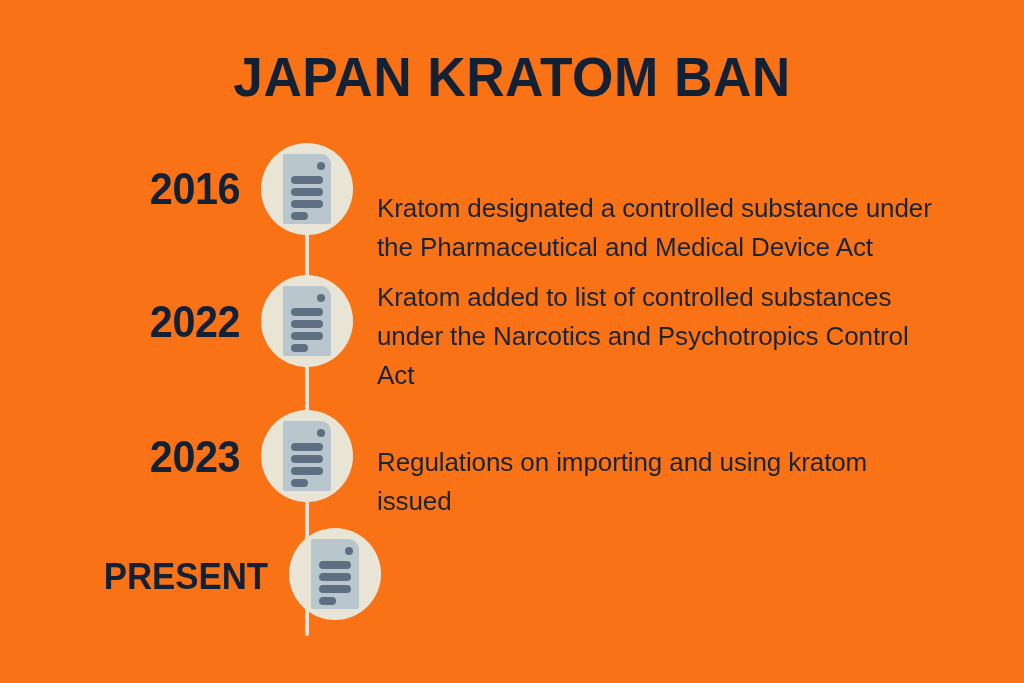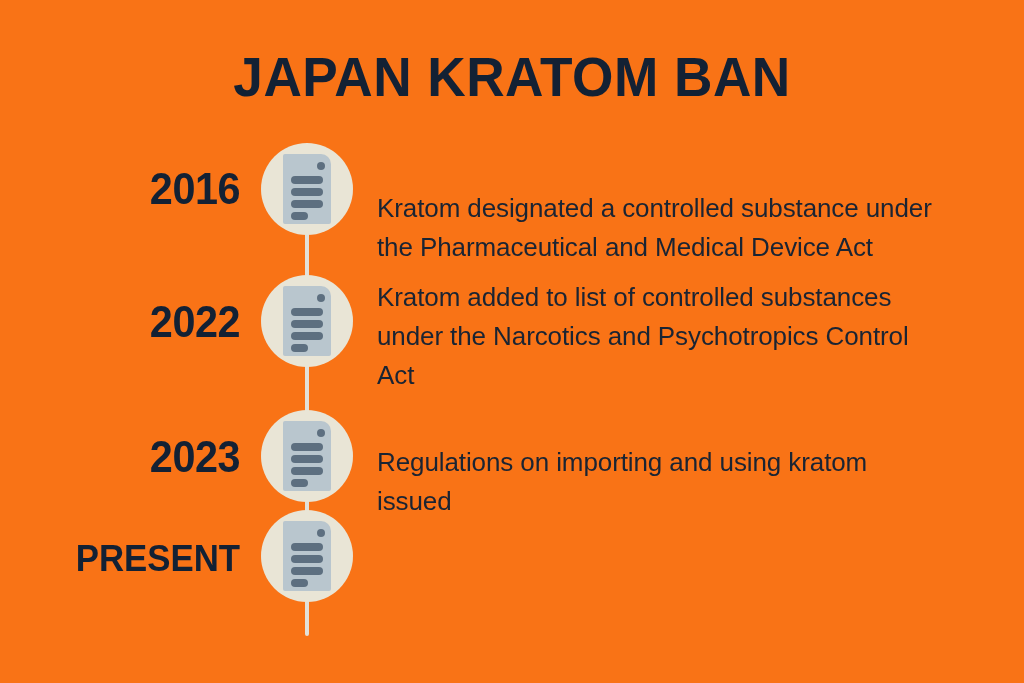--- a/index.html
+++ b/index.html
@@ -50,21 +50,21 @@
   }
   .row {
     position: absolute;
     left: 0;
     width: 812px;
     height: 100px;
   }
   .row-0 { top: 0px; }
   .row-1 { top: 133px; padding-left: 40px; }
   .row-2 { top: 268px; }
-  .row-3 { top: 368px; }
+  .row-3 { top: 386px; margin-left: 28px; }
 
   .year {
     position: absolute;
     left: 40px;
     width: 200px;
     text-align: right;
     color: #132134;
     font-weight: 700;
     font-size: 44px;
     letter-spacing: -0.5px;

